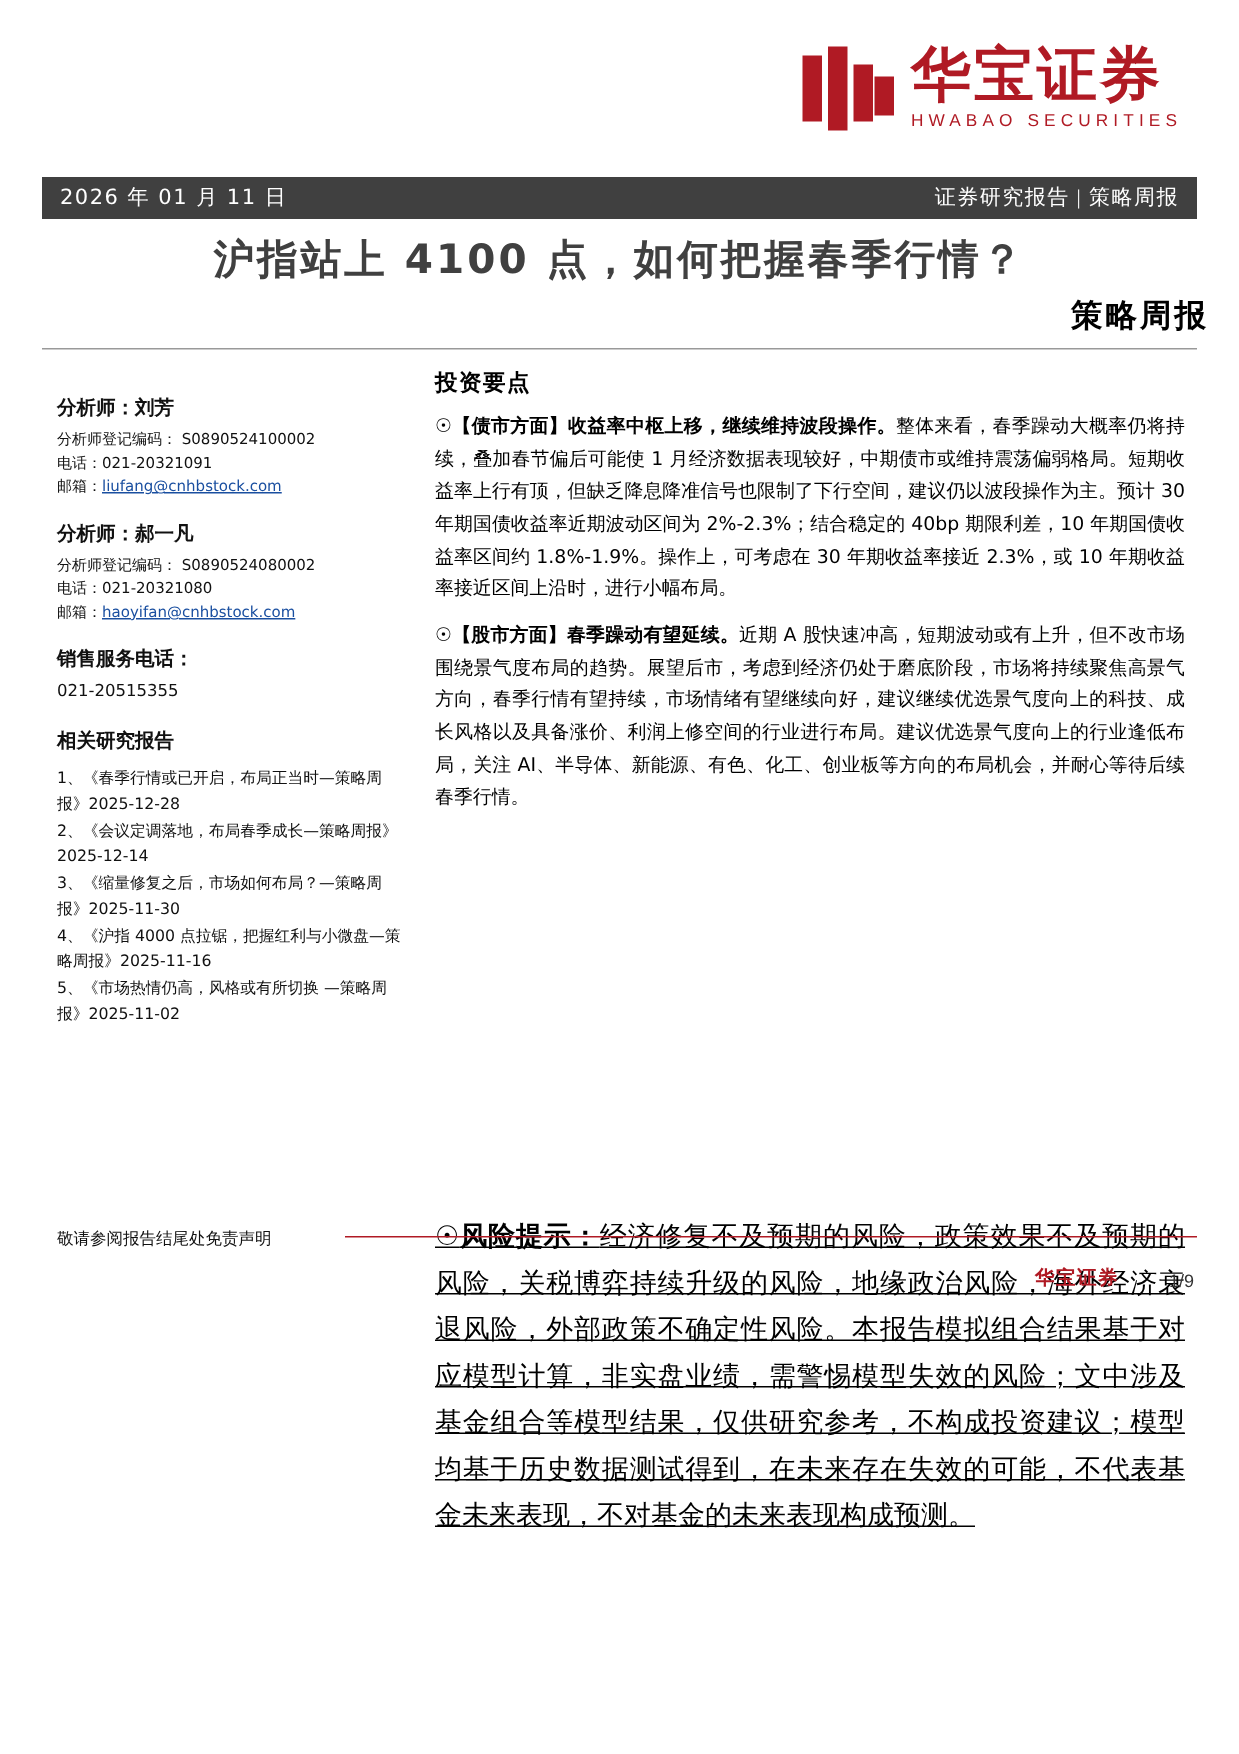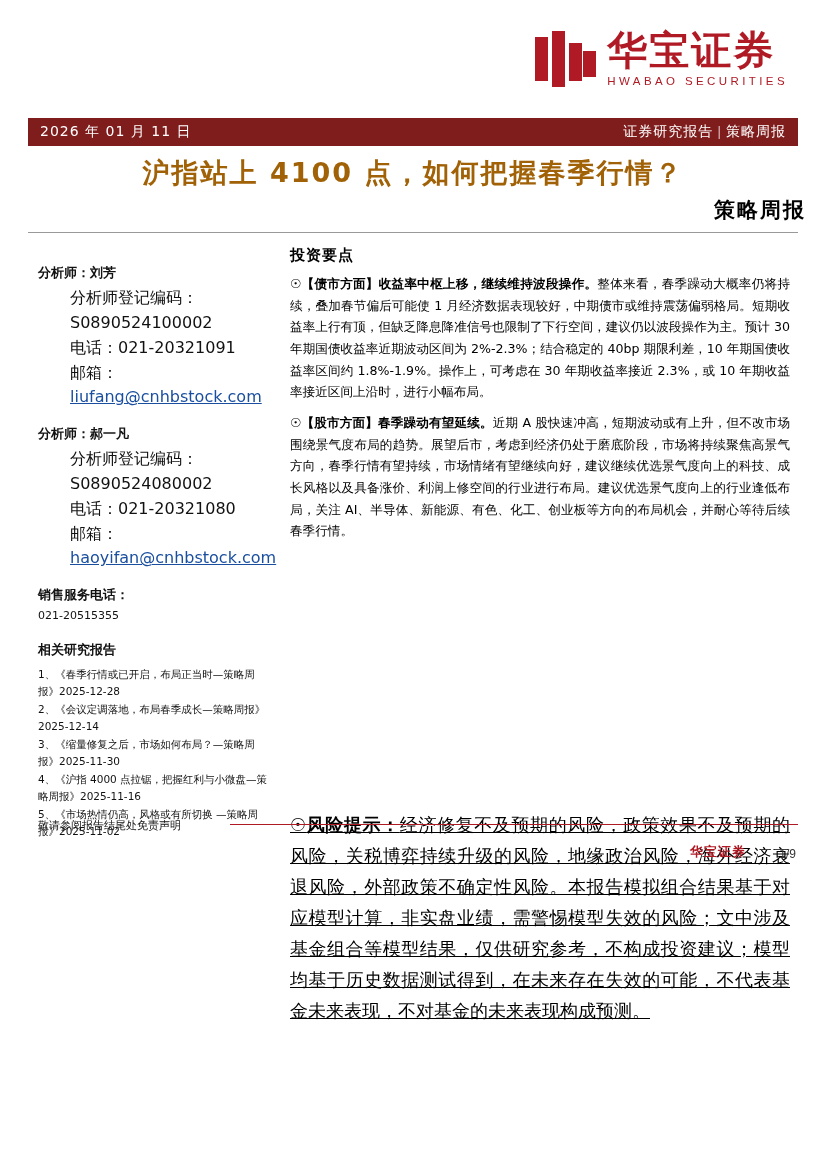--- a/index.html
+++ b/index.html
@@ -61,21 +61,21 @@
     text-align: left;
   }
 
   
   .red-band {
     position: absolute;
     top: 118px;
     left: 28px;
     right: 28px;
     height: 28px;
-    background: #7f1d1d;
+    background: #404040;
     color: #fff;
     display: flex;
     align-items: center;
     justify-content: space-between;
     padding: 0 12px;
     box-sizing: border-box;
     font-family: "DejaVu Sans", sans-serif;
     font-size: 14px;
   }
   .red-band .date { letter-spacing: 1px; }
@@ -85,21 +85,21 @@
   .doc-title {
     position: absolute;
     top: 155px;
     left: 28px;
     right: 28px;
     text-align: center;
     font-family: "DejaVu Sans", sans-serif;
     font-size: 27px;
     font-weight: bold;
     letter-spacing: 2px;
-    color: #a16207;
+    color: #404040;
   }
   .subtitle-row {
     position: absolute;
     top: 196px;
     left: 28px;
     right: 20px;
     text-align: right;
     font-family: "DejaVu Sans", sans-serif;
     font-size: 21px;
     font-weight: bold;
@@ -123,21 +123,21 @@
     font-size: 11px;
     line-height: 1.55;
     color: #111;
   }
   .analyst-block { margin-bottom: 14px; }
   .analyst-name {
     font-size: 13px;
     font-weight: bold;
     margin-bottom: 3px;
   }
-  .analyst-line { font-size: 16px; margin-left: 32px; }
+  .analyst-line { font-size: 10px; }
   .analyst-line .lbl { }
   .analyst-line .mail { color: #1a4fa0; text-decoration: underline; }
 
   .sales-block {
     margin-top: 4px;
     margin-bottom: 16px;
   }
   .sales-title { font-size: 13px; font-weight: bold; margin-bottom: 2px; }
   .sales-phone { font-size: 11px; }
 

